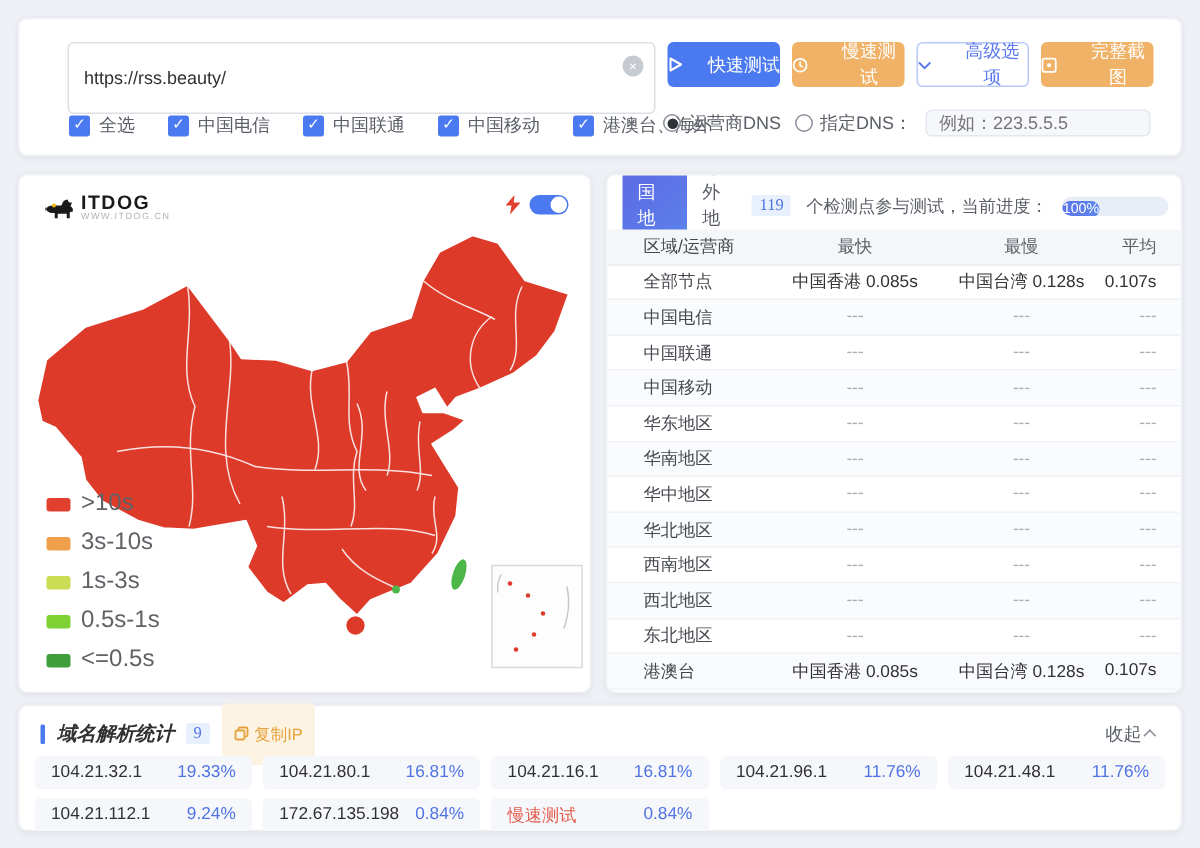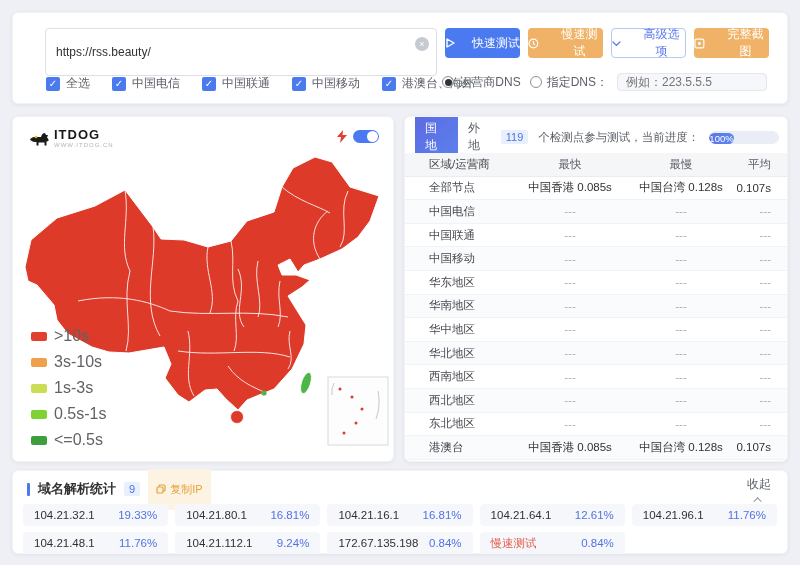--- a/index.html
+++ b/index.html
@@ -64,47 +64,47 @@
   .legend-item .sw { width:16px; height:9px; border-radius:2px; }
   .legend-item .lg { font-size:16px; color:#606266; }
   
   #result-card { left:404px; top:116px; width:384px; height:346px; overflow:hidden; }
   .res-head { position:absolute; left:10px; right:8px; top:8px; height:24px; display:flex; align-items:center; gap:10px; }
   .tab-pill {
     background:linear-gradient(135deg,#5d65e0,#5b86ee); color:#fff;
     padding:4px 10px; border-radius:4px; font-size:12px; cursor:pointer;
   }
   .tab-plain { color:#5a5e66; cursor:pointer; }
-  .badge-count { background:#e8effd; color:#4f73e3; border-radius:2px; padding:1px 5px; font-size:11px; margin-left:auto; }
+  .badge-count { background:#e8effd; color:#4f73e3; border-radius:2px; padding:1px 5px; font-size:11px; margin-left:auto;font-family:Liberation Serif, serif; }
   .res-head .desc { color:#5a5e66; font-size:11.5px; white-space:nowrap; }
   .progress { width:146px; height:13px; border-radius:7px; background:#e9edf5; overflow:hidden; }
   .progress .fill {
     height:100%; background:linear-gradient(90deg,#5d74e8,#5b86ee); border-radius:7px;
     color:#fff; font-size:9.5px; text-align:right; line-height:13px;
   }
   .rtable { position:absolute; left:0; right:0; top:36px; }
   .trow { display:flex; align-items:center; height:23.6px; border-bottom:1px solid #f0f2f5; }
   .trow.head { background:#f4f6f8; color:#5a5e66; border-bottom:1px solid #e9ecf0; }
   .trow.stripe { background:#fafbfd; }
   .tc { overflow:hidden; white-space:nowrap; font-size:11.5px; }
   .tc1 { width:106px; padding-left:24px; color:#44474d; }
   .tc2 { width:118px; text-align:center; }
   .tc3 { width:104px; text-align:center; }
   .tc4 { flex:1; text-align:right; padding-right:16px; }
   .tc.dash { color:#a9adb5; }
   
   #stats-card { left:12px; top:470px; width:776px; height:84px; }
   .stats-head { position:absolute; left:14px; right:16px; top:8px; height:20px; display:flex; align-items:center; gap:8px; }
   .vbar { width:3px; height:13px; background:#4b7af0; border-radius:1px; }
-  .stats-title { font-weight:bold; font-size:13px; color:#303133; }
+  .stats-title { font-weight:bold; font-size:13px; color:#303133;font-style:italic; }
   .copy-chip {
     display:flex; align-items:center; gap:4px; background:#fdf3e3; color:#e6a23c;
     padding:13px 8px; border-radius:3px; font-size:11px; cursor:pointer;
   }
-  .collapse { margin-left:auto; display:flex; align-items:center; gap:4px; color:#5a5e66; cursor:pointer;flex-direction:column; }
+  .collapse { margin-left:auto; display:flex; align-items:center; gap:4px; color:#5a5e66; cursor:pointer; }
   .caret-up {
     width:6px; height:6px; border-left:1.5px solid #8a8f99; border-top:1.5px solid #8a8f99;
     transform:rotate(45deg) translateY(2px);
   }
   .ip-grid {
     position:absolute; left:10px; right:10px; top:33px;
     display:grid; grid-template-columns:repeat(5,1fr); gap:6px 7px;
   }
   .ip-chip {
     height:22px; background:#f6f7fa; border-radius:4px; display:flex;
@@ -397,24 +397,20 @@
       </span>
       <span class="ip-chip">
         <span class="ip">104.21.80.1</span>
         <span class="pct">16.81%</span>
       </span>
       <span class="ip-chip">
         <span class="ip">104.21.16.1</span>
         <span class="pct">16.81%</span>
       </span>
       <span class="ip-chip">
-        <span class="ip">104.21.64.1</span>
-        <span class="pct">12.61%</span>
-      </span>
-      <span class="ip-chip">
         <span class="ip">104.21.96.1</span>
         <span class="pct">11.76%</span>
       </span>
       <span class="ip-chip">
         <span class="ip">104.21.48.1</span>
         <span class="pct">11.76%</span>
       </span>
       <span class="ip-chip">
         <span class="ip">104.21.112.1</span>
         <span class="pct">9.24%</span>

